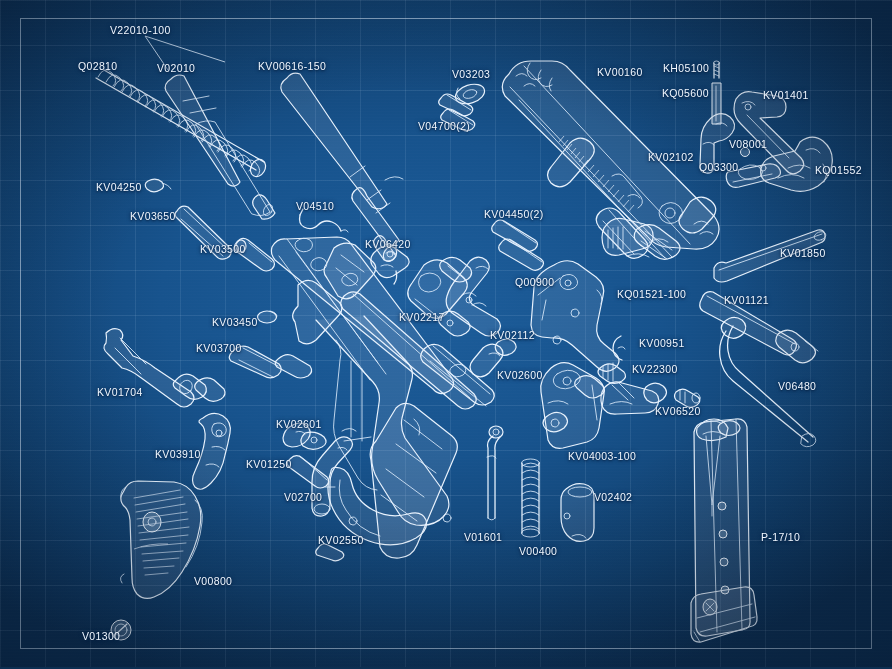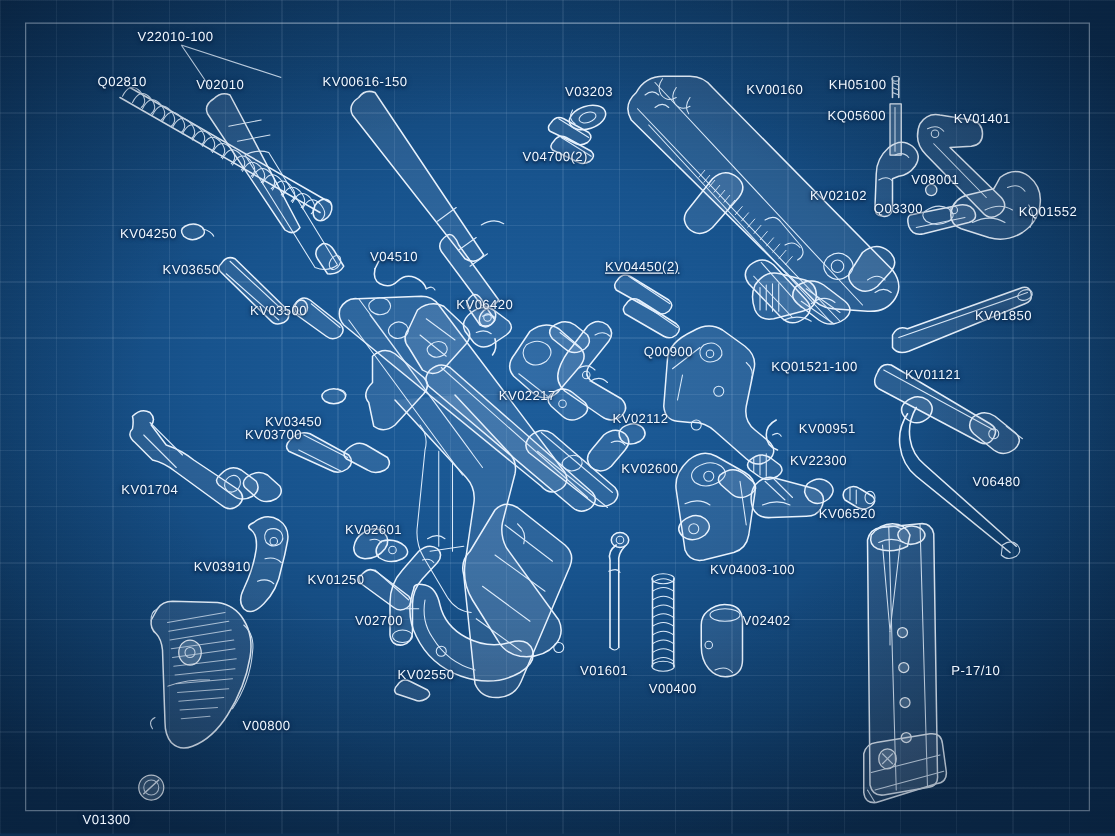--- a/index.html
+++ b/index.html
@@ -479,44 +479,44 @@
       <div class="lbl" style="left: 662px; top: 87px;">KQ05600</div>
       <div class="lbl" style="left: 763px; top: 89px;">KV01401</div>
       <div class="lbl" style="left: 418px; top: 120px;">V04700(2)</div>
       <div class="lbl" style="left: 648px; top: 118px; margin-top: 33px;">KV02102</div>
       <div class="lbl" style="left: 729px; top: 138px;">V08001</div>
       <div class="lbl" style="left: 699px; top: 161px;">Q03300</div>
       <div class="lbl" style="left: 815px; top: 164px;">KQ01552</div>
       <div class="lbl" style="left: 96px; top: 181px;">KV04250</div>
       <div class="lbl" style="left: 130px; top: 210px;">KV03650</div>
       <div class="lbl" style="left: 296px; top: 200px;">V04510</div>
-      <div class="lbl" style="left: 484px; top: 208px; text-decoration: underline;">KV04450(2)</div>
+      <div class="lbl" style="left: 484px; top: 208px;">KV04450(2)</div>
       <div class="lbl" style="left: 172px; top: 243px; margin-left: 28px;">KV03500</div>
       <div class="lbl" style="left: 365px; top: 238px;">KV06420</div>
       <div class="lbl" style="left: 780px; top: 247px;">KV01850</div>
       <div class="lbl" style="left: 617px; top: 274px; margin-top: 14px;">KQ01521-100</div>
       <div class="lbl" style="left: 515px; top: 276px;">Q00900</div>
       <div class="lbl" style="left: 724px; top: 294px;">KV01121</div>
       <div class="lbl" style="left: 399px; top: 311px;">KV02217</div>
-      <div class="lbl" style="left: 212px; top: 332px;">KV03450</div>
+      <div class="lbl" style="left: 212px; top: 316px;">KV03450</div>
       <div class="lbl" style="left: 490px; top: 329px;">KV02112</div>
       <div class="lbl" style="left: 196px; top: 342px;">KV03700</div>
       <div class="lbl" style="left: 639px; top: 337px;">KV00951</div>
       <div class="lbl" style="left: 632px; top: 363px;">KV22300</div>
       <div class="lbl" style="left: 497px; top: 369px;">KV02600</div>
       <div class="lbl" style="left: 778px; top: 380px;">V06480</div>
       <div class="lbl" style="left: 97px; top: 386px;">KV01704</div>
       <div class="lbl" style="left: 655px; top: 405px;">KV06520</div>
       <div class="lbl" style="left: 276px; top: 418px;">KV02601</div>
       <div class="lbl" style="left: 155px; top: 448px;">KV03910</div>
       <div class="lbl" style="left: 246px; top: 458px;">KV01250</div>
       <div class="lbl" style="left: 568px; top: 450px;">KV04003-100</div>
       <div class="lbl" style="left: 284px; top: 491px;">V02700</div>
       <div class="lbl" style="left: 594px; top: 491px;">V02402</div>
       <div class="lbl" style="left: 318px; top: 534px;">KV02550</div>
       <div class="lbl" style="left: 464px; top: 531px;">V01601</div>
       <div class="lbl" style="left: 519px; top: 545px;">V00400</div>
       <div class="lbl" style="left: 761px; top: 531px;">P-17/10</div>
       <div class="lbl" style="left: 194px; top: 575px;">V00800</div>
-      <div class="lbl" style="left: 66px; top: 630px; margin-top: 20px;">V01300</div>
+      <div class="lbl" style="left: 82px; top: 630px;">V01300</div>
     </div>
 
 </div>
 
 </body></html>

